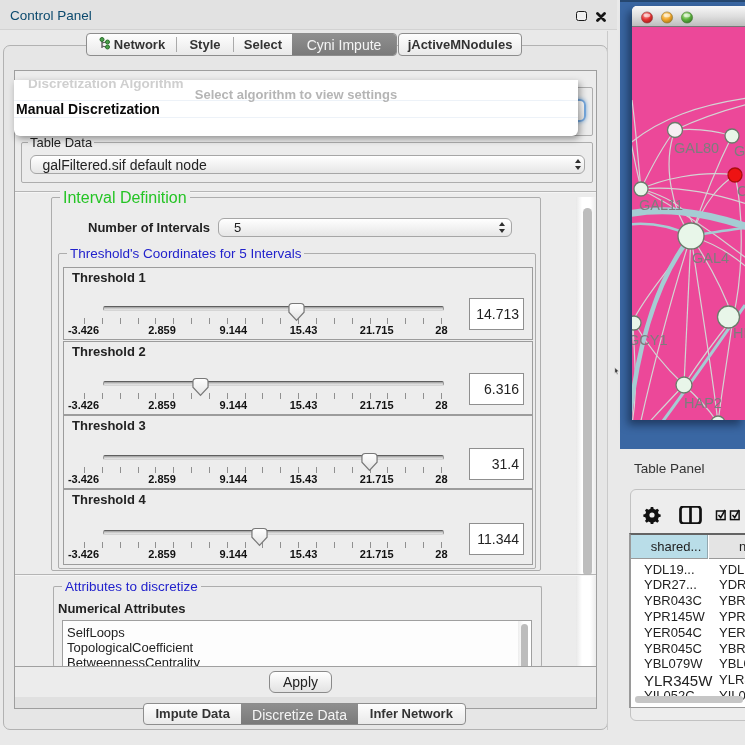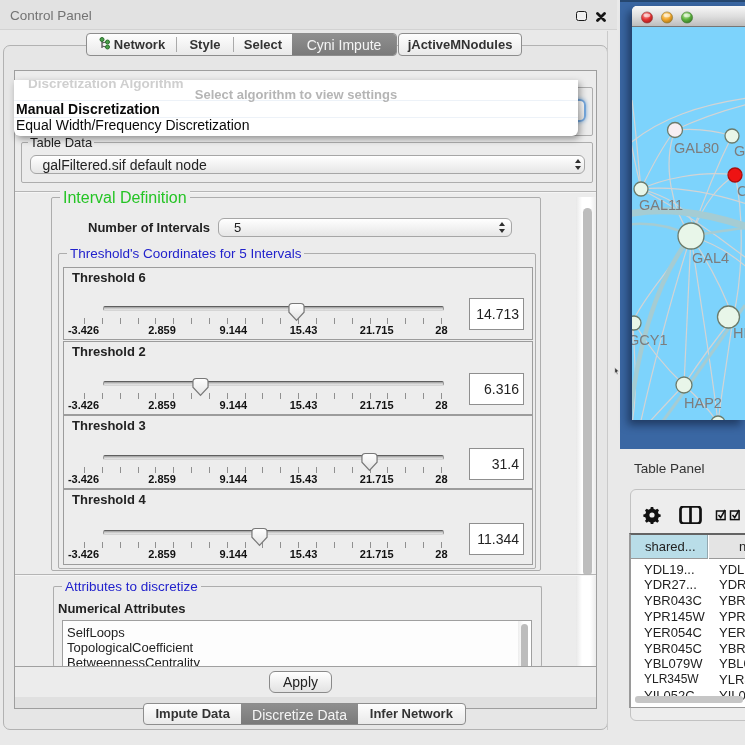--- a/index.html
+++ b/index.html
@@ -18,21 +18,21 @@
 .seg{display:inline-block;height:100%;text-align:center;font-weight:bold;color:#333}
 .tabbar{position:absolute;background:linear-gradient(#fefefe,#e9e9e9);border:1px solid #8d8d8d;border-radius:4px;overflow:hidden;display:flex;align-items:center}
 .sep{width:1px;height:70%;background:#aaa;align-self:center}
 .darkseg{background:linear-gradient(#8f8f8f,#7a7a7a);color:#f5f5f5;font-weight:normal;font-size:14px}
 .aqua{position:absolute;background:linear-gradient(#ffffff,#e6e6e6);border:1px solid #a6a6a6;border-radius:6px}
 .arrUp{position:absolute;width:0;height:0;border-left:3.5px solid transparent;border-right:3.5px solid transparent;border-bottom:4.5px solid #2e2e2e}
 .arrDn{position:absolute;width:0;height:0;border-left:3.5px solid transparent;border-right:3.5px solid transparent;border-top:4.5px solid #2e2e2e}
 .row{position:absolute;white-space:nowrap}
 </style></head><body>
 <div class="abs" style="left:0;top:0;width:617px;height:29px;background:#e2e2e2"></div>
-<div class="abs" style="left:10px;top:7.5px;font-size:13.5px;color:#737373">Control Panel</div>
+<div class="abs" style="left:10px;top:7.5px;font-size:13.5px;color:#0c4a6e">Control Panel</div>
 <div class="abs" style="left:576px;top:11px;width:10.5px;height:10px;border:1.8px solid #1a1a1a;border-radius:2.5px;background:#f0f0f0"></div>
 <svg class="abs" style="left:595.5px;top:11.5px" width="10" height="10" viewBox="0 0 10 10">
 <path d="M1.5,1.5 L8.5,8.5 M8.5,1.5 L1.5,8.5" stroke="#151515" stroke-width="2.8" stroke-linecap="round"></path>
   </svg>
 <div class="abs" style="left:0;top:29px;width:617px;height:1px;background:#d2d2d2"></div>
 <div class="abs" style="left:3px;top:45px;width:605px;height:685px;border:1px solid #b2b2b2;border-radius:7px;background:#e6e6e6"></div>
 <div class="abs" style="left:14px;top:70px;width:583px;height:639px;border:1px solid #9e9e9e;background:#ececec"></div>
 <div class="abs" style="left:576px;top:197px;width:20px;height:470px;background:linear-gradient(90deg,#e8e8e8,#ffffff 30%,#ffffff 70%,#ececec)"></div>
 <div class="abs" style="left:583px;top:208px;width:8.5px;height:368px;border-radius:4.5px;background:#bdbdbd"></div>
 <div class="tabbar" style="left:86px;top:33px;width:311px;height:23px">
@@ -53,21 +53,20 @@
     <div class="seg" style="flex:1;line-height:21px">jActiveMNodules</div>
   </div>
 <div class="group" style="left:21px;top:87px;width:572px;height:49px;background:#ececec"></div>
 <div class="abs" style="left:380px;top:99px;width:206px;height:23px;border-radius:6px;background:linear-gradient(#fff,#e6e6e6);border:2px solid #74a7dd;box-shadow:0 0 4px #79abde"></div>
 <div class="abs" style="left:14px;top:80px;width:564px;height:56px;background:#fff;border-radius:0 0 6px 6px;box-shadow:2px 3px 7px rgba(0,0,0,.38);overflow:hidden;z-index:60">
 <div class="abs" style="left:14px;top:-4px;font-weight:bold;font-size:13.5px;color:#cfcfcf;white-space:nowrap">Discretization Algorithm</div>
 <div class="abs" style="left:0;top:19.5px;width:100%;height:1px;background:#edf2f8"></div>
 <div class="abs" style="left:0;top:37px;width:100%;height:1px;background:#edf2f8"></div>
 <div class="abs" style="left:0;top:7px;width:100%;text-align:center;font-weight:bold;color:#b5b5b5">Select algorithm to view settings</div>
 <div class="abs" style="left:2px;top:21px;font-weight:bold;font-size:14px;color:#0a0a0a">Manual Discretization</div>
-<div class="abs" style="left:2px;top:36.5px;font-size:14px;color:#0a0a0a">Equal Width/Frequency Discretization</div>
 </div>
 <div class="group" style="left:21px;top:141.5px;width:572px;height:41px">
 <div class="gtitle" style="background:#ececec;left:6px;padding:0 2px">Table Data</div>
   </div>
 <div class="abs" style="left:15px;top:191px;width:581px;height:2px;background:#b5b5b5;border-bottom:1px solid #f5f5f5"></div>
 <div class="abs" style="left:15px;top:574px;width:581px;height:2px;background:#b5b5b5;border-bottom:1px solid #f5f5f5"></div>
 <div class="aqua" style="left:30px;top:154.5px;width:555px;height:19px">
 <div class="abs" style="left:11.5px;top:1px;font-size:14px">galFiltered.sif default node</div>
 <div class="arrUp" style="left:544px;top:3px"></div>
     <div class="arrDn" style="left:544px;top:10.5px"></div>
@@ -78,21 +77,21 @@
 <div class="abs" style="left:88px;top:220px;font-weight:bold">Number of Intervals</div>
 <div class="aqua" style="left:218px;top:217.5px;width:294px;height:19px">
 <div class="abs" style="left:15px;top:1.5px">5</div>
 <div class="arrUp" style="left:280px;top:3px"></div>
 <div class="arrDn" style="left:280px;top:10.5px"></div>
 </div>
 <div class="group" style="left:58px;top:253px;width:478px;height:316px">
 <div class="gtitle" style="color:#2222cc;font-size:13.5px">Threshold's Coordinates for 5 Intervals</div>
   </div>
 <div class="tbox" style="left:63px;top:267px;width:470px;height:72.5px">
-<div class="ttitle">Threshold 6</div>
+<div class="ttitle">Threshold 1</div>
 <div class="track" style="left:39px;top:37.5px;width:341px"></div>
 <div class="ticks" style="left:20px;top:49.5px;width:359px"></div>
 <div class="tlabels" style="left:0;top:55.5px;width:470px;height:13px">
 <span style="left:19.5px">-3.426</span>
 <span style="left:98px">2.859</span>
 <span style="left:169.3px">9.144</span>
 <span style="left:239.5px">15.43</span>
 <span style="left:312.7px">21.715</span>
 <span style="left:377.4px">28</span>
 </div>
@@ -222,21 +221,21 @@
           <stop offset="1" stop-color="#2f6e22"></stop>
         </radialGradient>
 </defs>
 <circle cx="7" cy="6.5" r="5.6" fill="url(#rb)" stroke="#8c4444" stroke-width="0.6"></circle>
 <circle cx="27" cy="6.5" r="5.6" fill="url(#yb)" stroke="#8c7a3a" stroke-width="0.6"></circle>
 <circle cx="47" cy="6.5" r="5.6" fill="url(#gb)" stroke="#4a7a3a" stroke-width="0.6"></circle>
 <ellipse cx="7" cy="4.4" rx="3.4" ry="1.8" fill="rgba(255,255,255,.55)"></ellipse>
 <ellipse cx="27" cy="4.4" rx="3.4" ry="1.8" fill="rgba(255,255,255,.55)"></ellipse>
 <ellipse cx="47" cy="4.4" rx="3.4" ry="1.8" fill="rgba(255,255,255,.55)"></ellipse>
 </svg>
-<div class="abs" style="left:0;top:21px;width:113px;height:393px;overflow:hidden;background:#7dd3fc">
+<div class="abs" style="left:0;top:21px;width:113px;height:393px;overflow:hidden;background:#ec4899">
 <svg width="113" height="393" viewBox="632 27 113 393" style="position:absolute;left:0;top:0">
 <g fill="none" stroke="#d4d4d4" stroke-width="1.2">
 <path d="M628,145 C 660,118 700,105 748,98"></path>
 <path d="M632,100 C 636,130 638,160 641,189"></path>
 <path d="M626,115 C 632,150 637,172 641,189"></path>
 <path d="M675,130 C 700,118 725,110 748,104"></path>
 
 <path d="M675,130 C 700,128 720,132 732,136"></path>
 <path d="M675,130 C 662,165 672,210 691,236"></path>
 <path d="M675,130 C 660,150 650,170 641,189"></path>
@@ -304,33 +303,33 @@
 <rect x="37.5" y="0.5" width="20" height="17" rx="3" fill="none" stroke="#111" stroke-width="2.7"></rect>
 <line x1="47.5" y1="0.5" x2="47.5" y2="17.5" stroke="#111" stroke-width="2.7"></line>
 <g fill="none" stroke="#111" stroke-width="1.5">
 <rect x="73.5" y="5" width="8.6" height="8.6"></rect>
 <rect x="87.5" y="5" width="8.6" height="8.6"></rect>
 <path d="M75.5,9 l2.2,2.6 l4.4-7.6"></path>
 <path d="M89.5,9 l2.2,2.6 l4.4-7.6"></path>
 </g>
 </svg>
 <div class="abs" style="left:629px;top:533px;width:116px;height:175px;border-left:2px solid #9a9a9a;border-top:2px solid #636363;border-bottom:1px solid #9a9a9a;background:#fff;overflow:hidden">
-<div class="abs" style="left:0;top:0;width:77px;height:24px;background:#b9dde8;border-right:1px solid #93a8b0;border-bottom:1px solid #9a9a9a;line-height:23px;padding-left:14px">shared...</div>
+<div class="abs" style="left:0;top:0;width:77px;height:24px;background:#b9dde8;border-right:1px solid #93a8b0;border-bottom:1px solid #9a9a9a;text-align:center;line-height:23px;padding-left:14px">shared...</div>
 <div class="abs" style="left:78px;top:0;width:38px;height:24px;background:#e4e4e4;border-bottom:1px solid #9a9a9a;line-height:23px;padding-left:30px">n</div>
 <div class="row" style="left:13px;top:26.5px;font-size:13px">YDL19...</div>
 <div class="row" style="left:88px;top:26.5px;font-size:13px">YDL19</div>
 <div class="row" style="left:13px;top:42.3px;font-size:13px">YDR27...</div>
 <div class="row" style="left:88px;top:42.3px;font-size:13px">YDR27</div>
 <div class="row" style="left:13px;top:58.1px;font-size:13px">YBR043C</div>
 <div class="row" style="left:88px;top:58.1px;font-size:13px">YBR04</div>
 <div class="row" style="left:13px;top:73.9px;font-size:13px">YPR145W</div>
 <div class="row" style="left:88px;top:73.9px;font-size:13px">YPR14</div>
 <div class="row" style="left:13px;top:89.7px;font-size:13px">YER054C</div>
 <div class="row" style="left:88px;top:89.7px;font-size:13px">YER05</div>
 <div class="row" style="left:13px;top:105.5px;font-size:13px">YBR045C</div>
 <div class="row" style="left:88px;top:105.5px;font-size:13px">YBR04</div>
 <div class="row" style="left:13px;top:121.3px;font-size:13px">YBL079W</div>
 <div class="row" style="left:88px;top:121.3px;font-size:13px">YBL07</div>
-<div class="row" style="left:13px;top:137.1px;font-size:12px">YLR345W</div>
+<div class="row" style="left:13px;top:137.1px;font-size:15px">YLR345W</div>
 <div class="row" style="left:88px;top:137.1px;font-size:13px">YLR34</div>
 <div class="row" style="left:13px;top:152.9px;font-size:13px">YIL052C</div>
 <div class="row" style="left:88px;top:152.9px;font-size:13px">YIL05</div>
 <div class="abs" style="left:4px;top:161px;width:108px;height:6.5px;border-radius:3px;background:#c6c6c6"></div>
 </div>
 </body></html>

